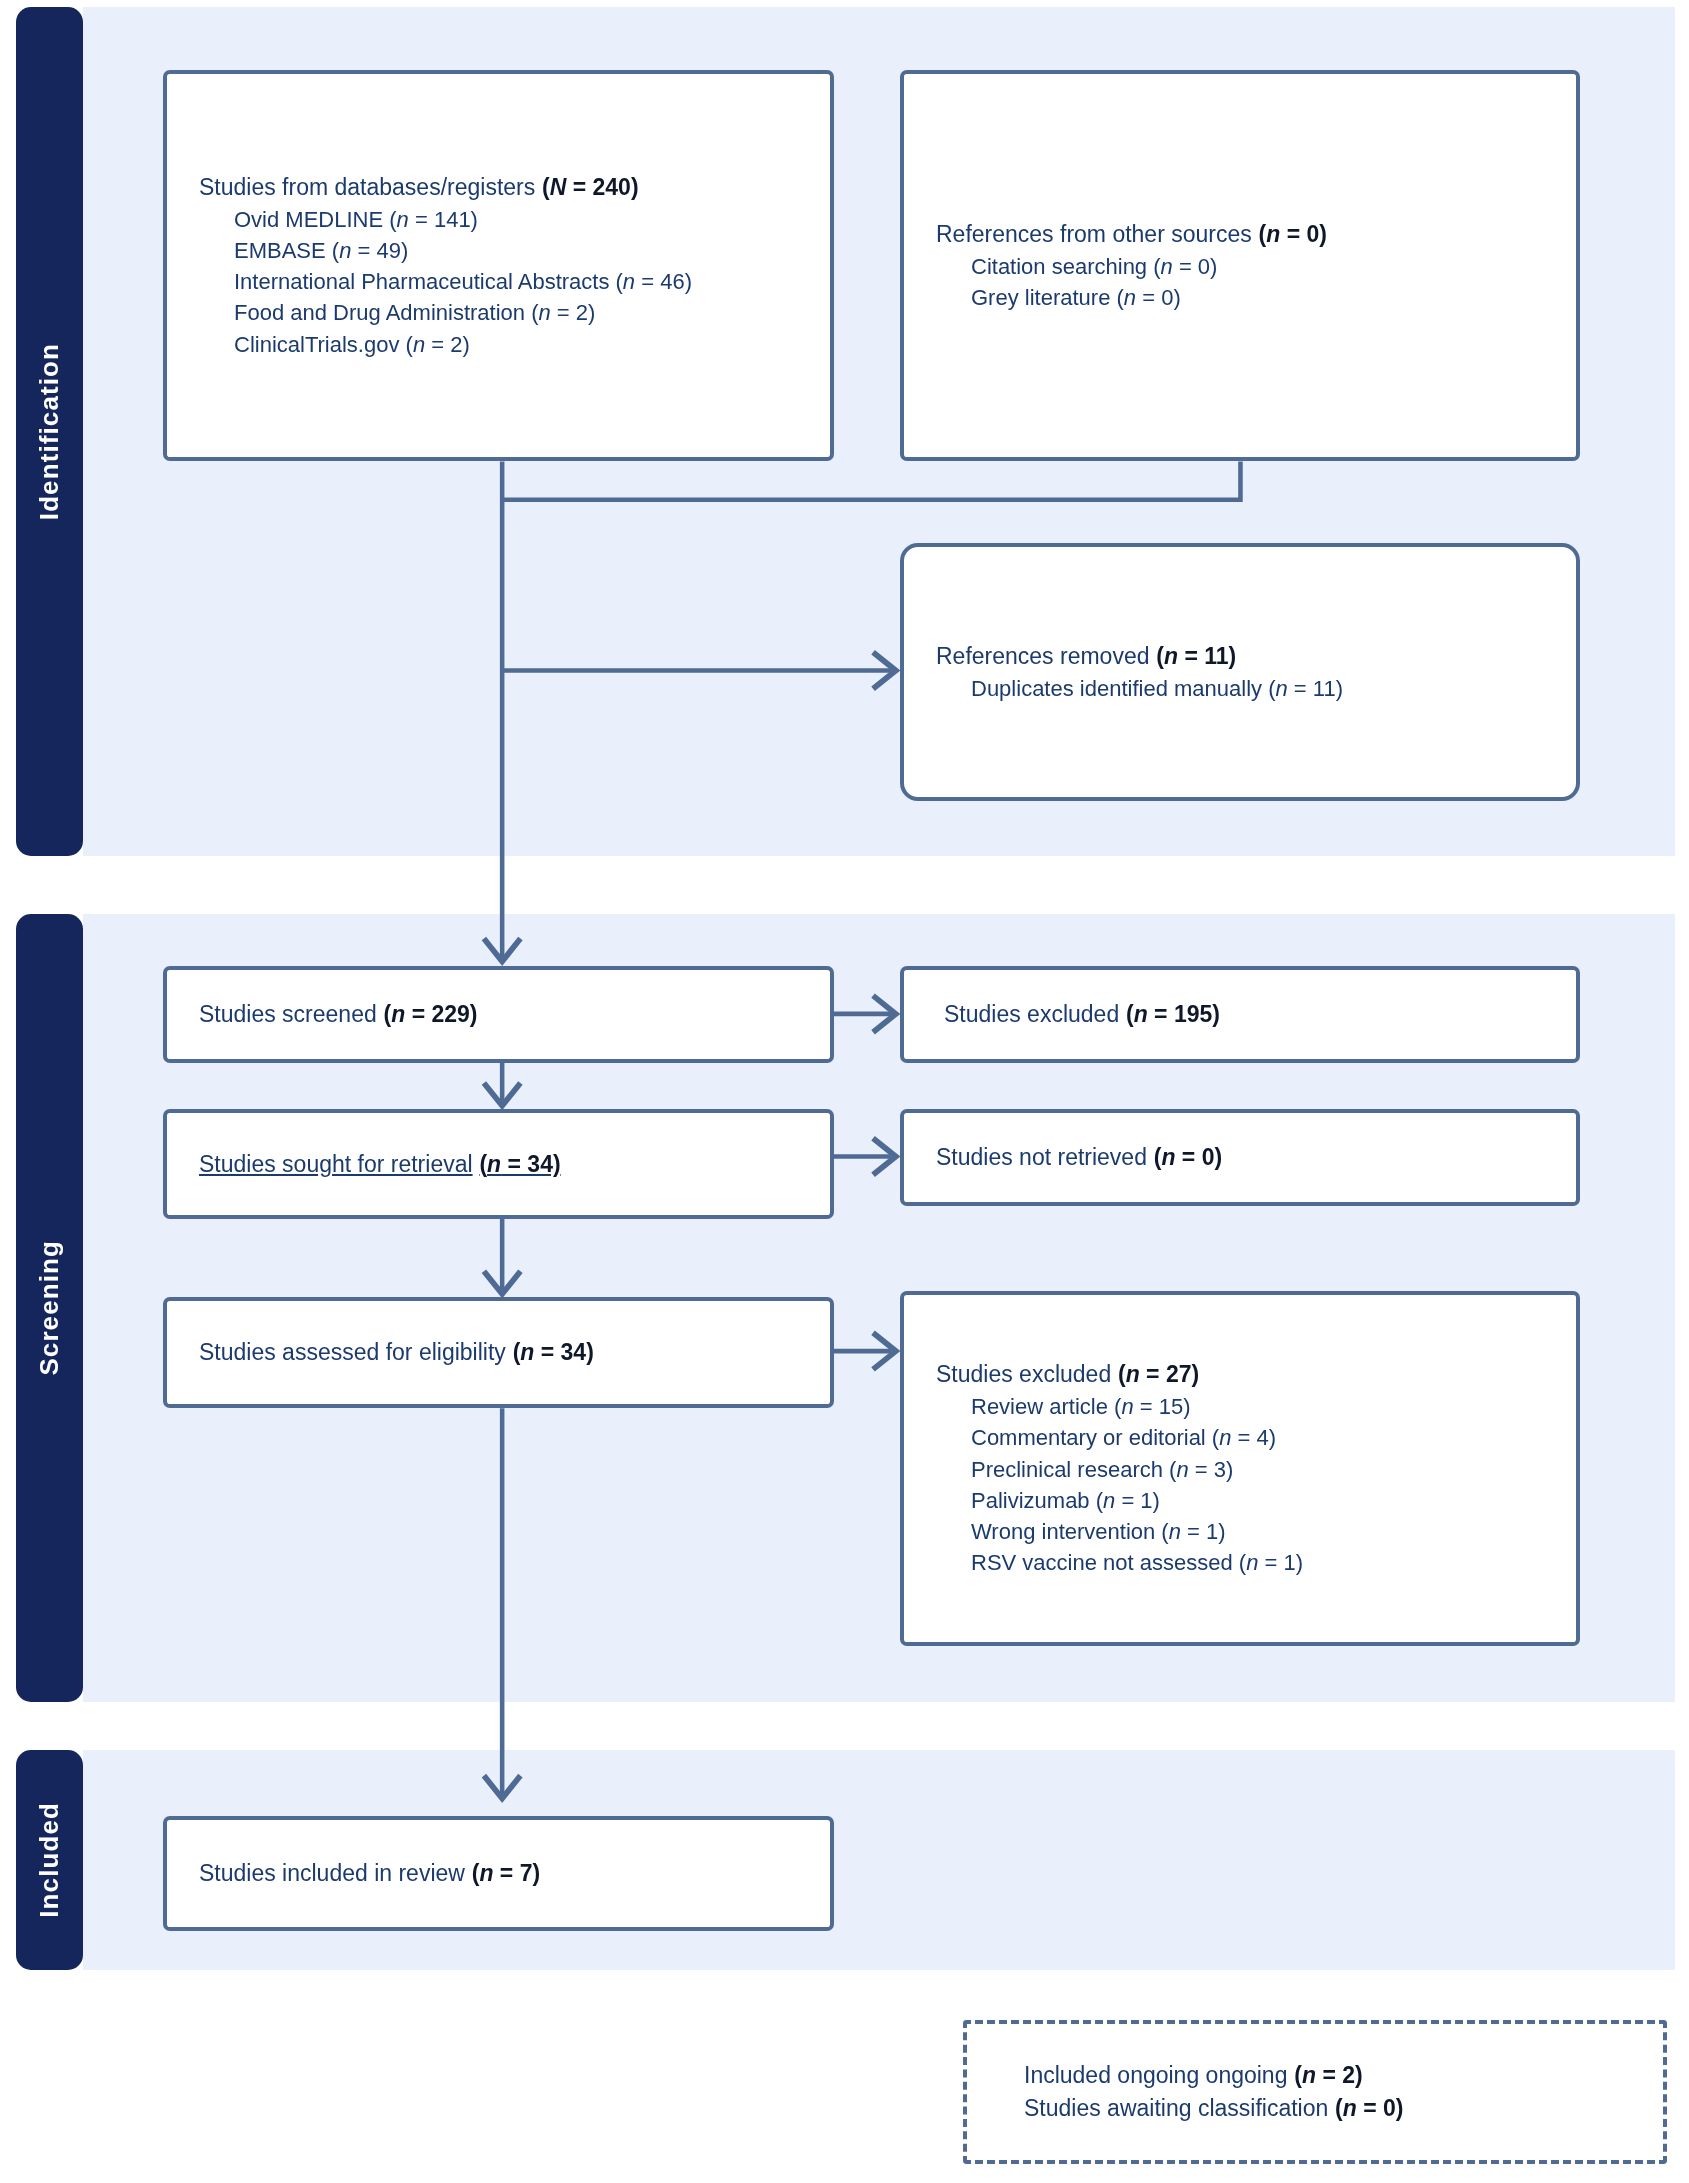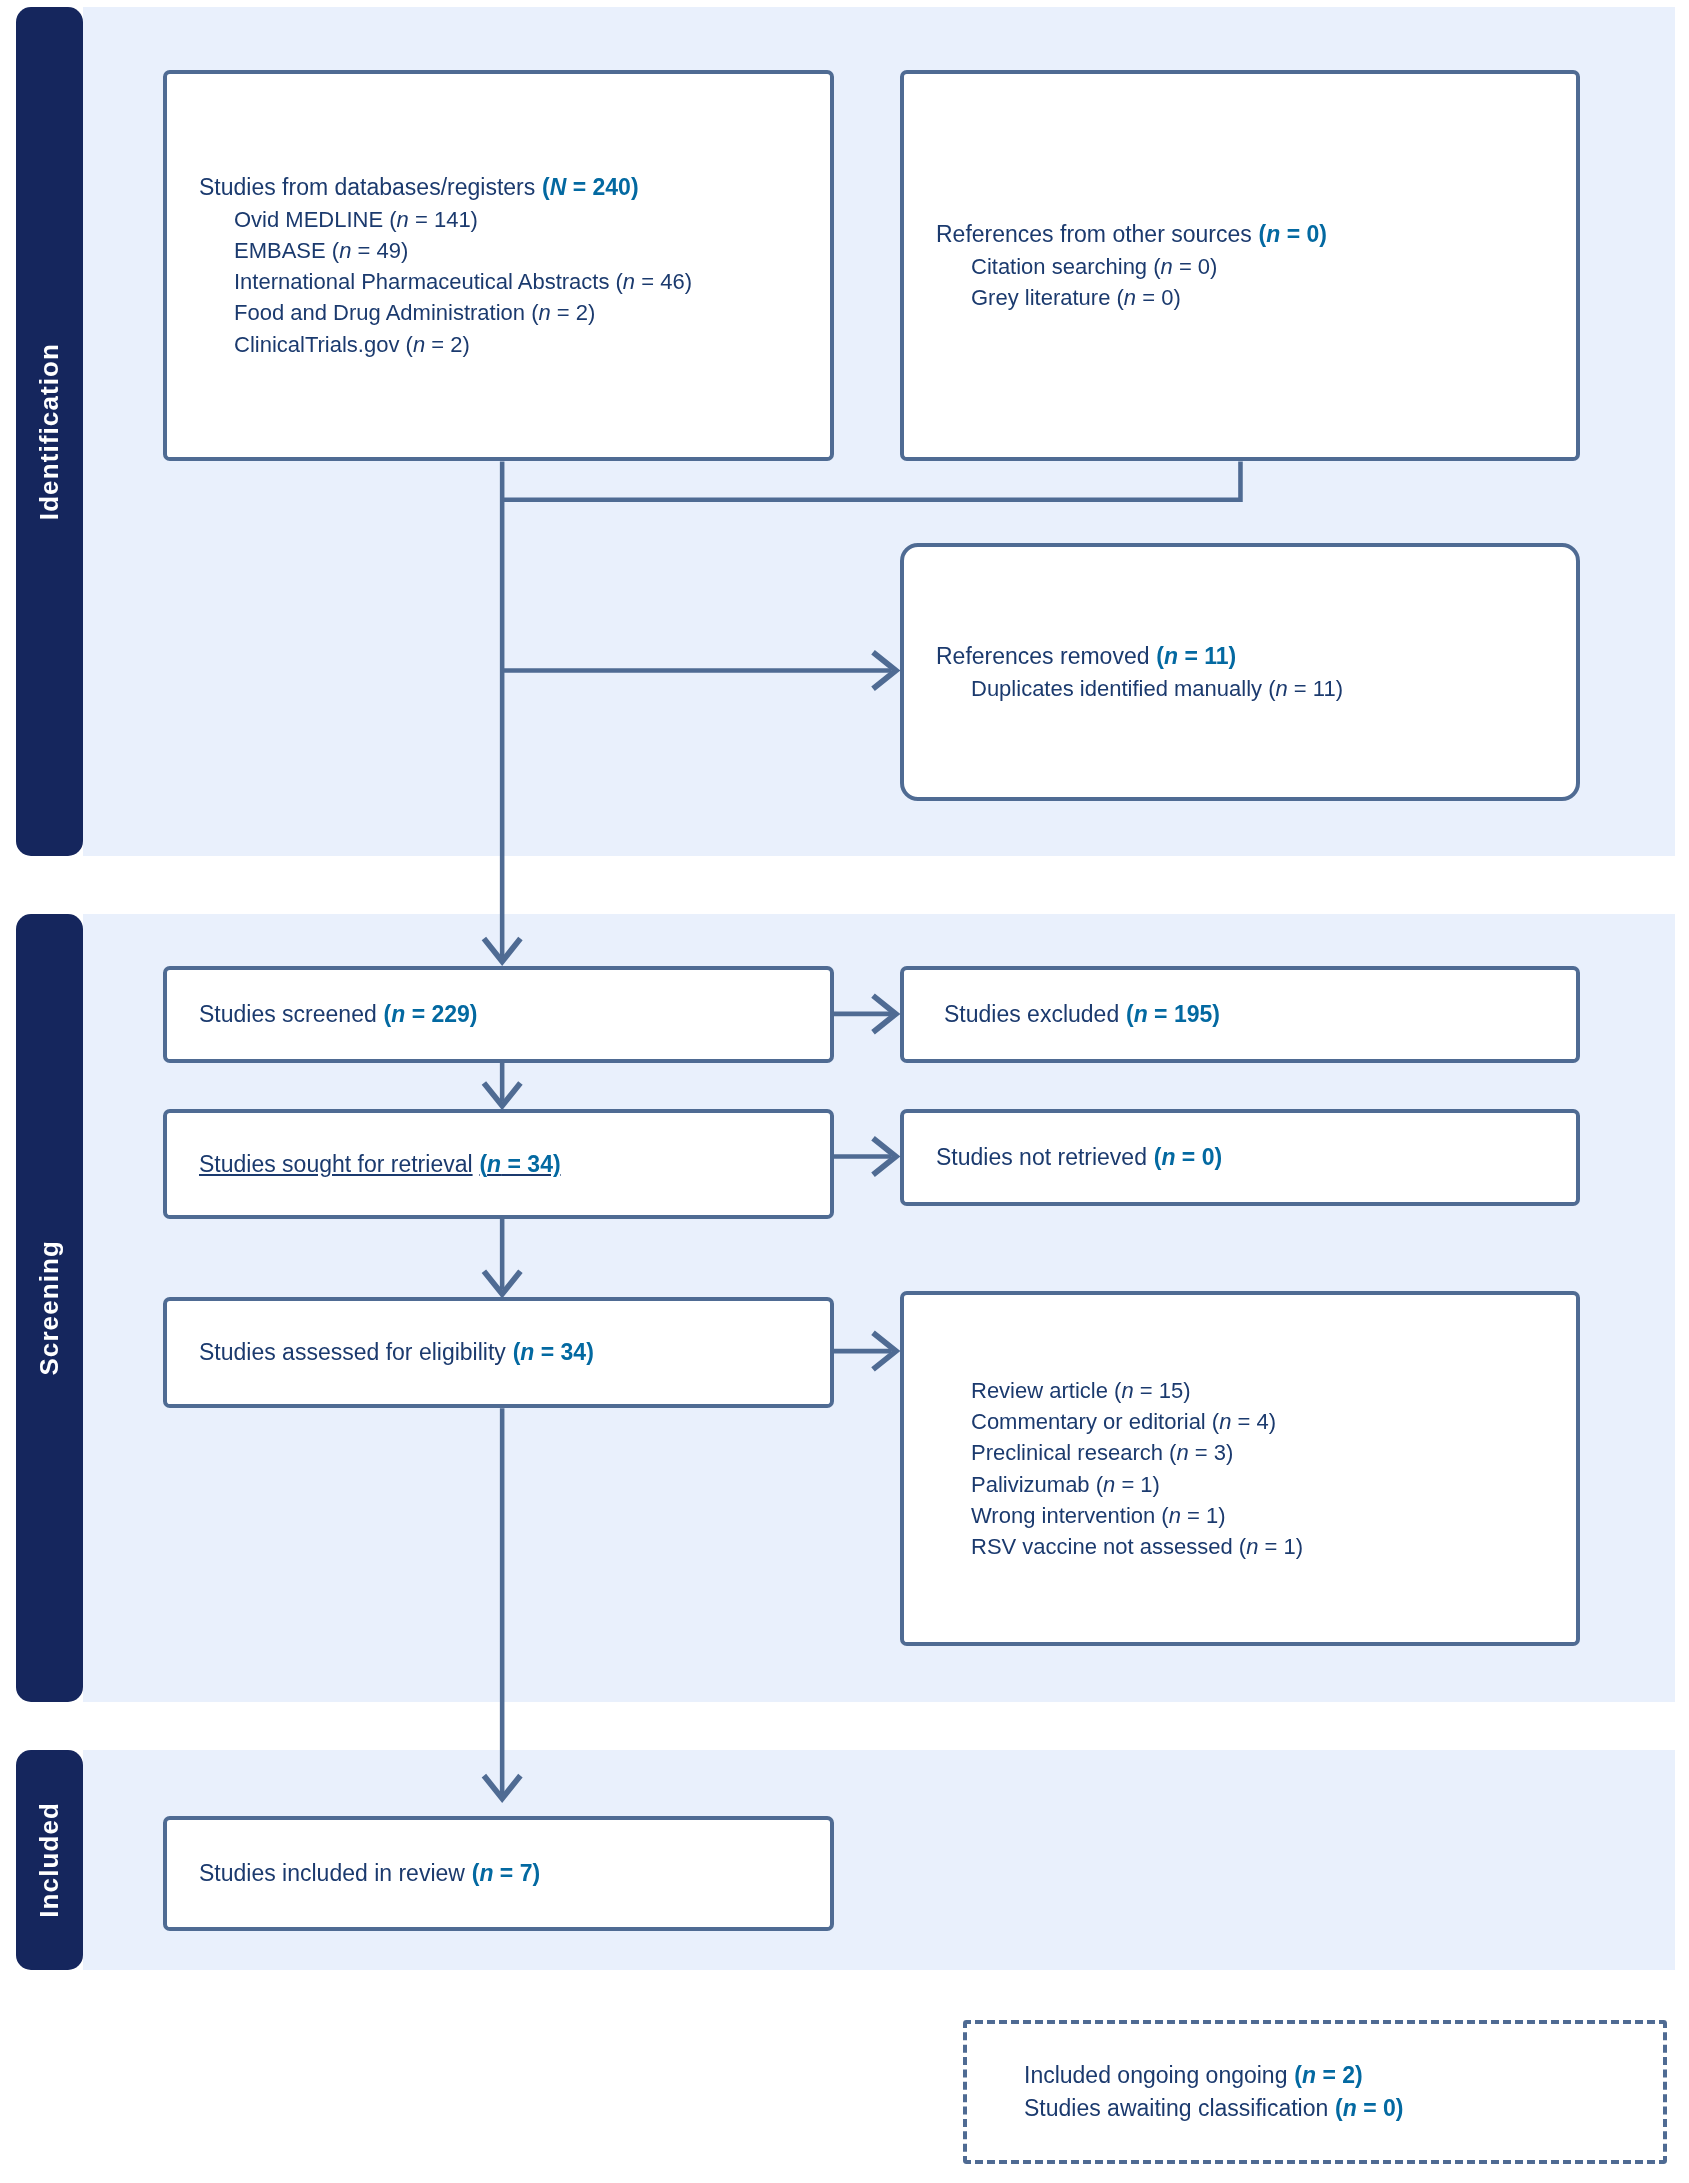--- a/index.html
+++ b/index.html
@@ -39,21 +39,21 @@
   #box-excluded-screening{left:900px;top:966px;width:680px;height:97px;padding-left:40px;}
   #box-sought{left:163px;top:1109px;width:671px;height:110px;text-decoration:underline;}
   #box-not-retrieved{left:900px;top:1109px;width:680px;height:97px;}
   #box-assessed{left:163px;top:1297px;width:671px;height:111px;}
   #box-excluded-eligibility{left:900px;top:1291px;width:680px;height:355px;}
   #box-included-review{left:163px;top:1803px;width:671px;height:115px;margin-top:13px;}
   #box-ongoing{
     left:963px;top:2020px;width:704px;height:144px;
     border:4.6px dashed #4f6b93;border-radius:3.4px;padding-left:57px;
   }
-  .count{color:#0369a1;font-weight:bold;margin-left:6.8px;white-space:nowrap;}
+  .count{color:#0f172a;font-weight:bold;margin-left:6.8px;white-space:nowrap;}
   .title-line{white-space:nowrap;}
   .items{list-style:none;margin:0;padding:0;margin-left:35px;font-size:22px;}
   .items li{white-space:nowrap;}
   .dash-line{white-space:nowrap;}
 </style>
 </head>
 <body>
 
 <div class="canvas">
 
@@ -140,20 +140,21 @@
 
   <div class="box" id="box-not-retrieved">
     <div class="title-line"><span>Studies not retrieved</span><span class="count">(<i>n</i> = 0)</span></div>
   </div>
 
   <div class="box" id="box-assessed">
     <div class="title-line"><span>Studies assessed for eligibility</span><span class="count">(<i>n</i> = 34)</span></div>
   </div>
 
   <div class="box" id="box-excluded-eligibility">
+    <div class="title-line"><span>Studies excluded</span><span class="count">(<i>n</i> = 27)</span></div>
     <ul class="items">
       <li>Review article (<i>n</i> = 15)</li>
       <li>Commentary or editorial (<i>n</i> = 4)</li>
       <li>Preclinical research (<i>n</i> = 3)</li>
       <li>Palivizumab (<i>n</i> = 1)</li>
       <li>Wrong intervention (<i>n</i> = 1)</li>
       <li>RSV vaccine not assessed (<i>n</i> = 1)</li>
     </ul>
   </div>
 

